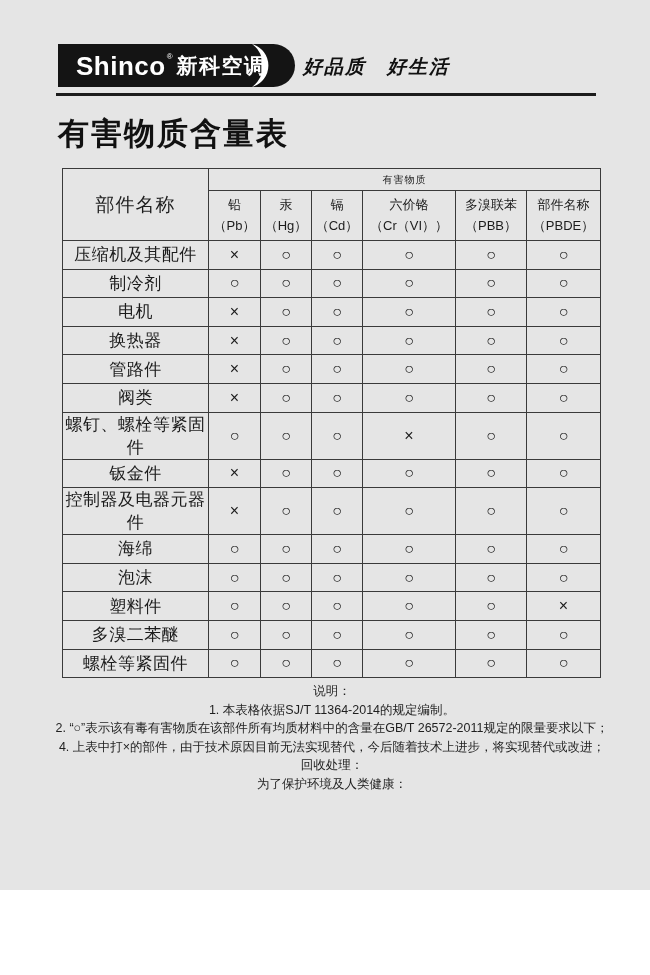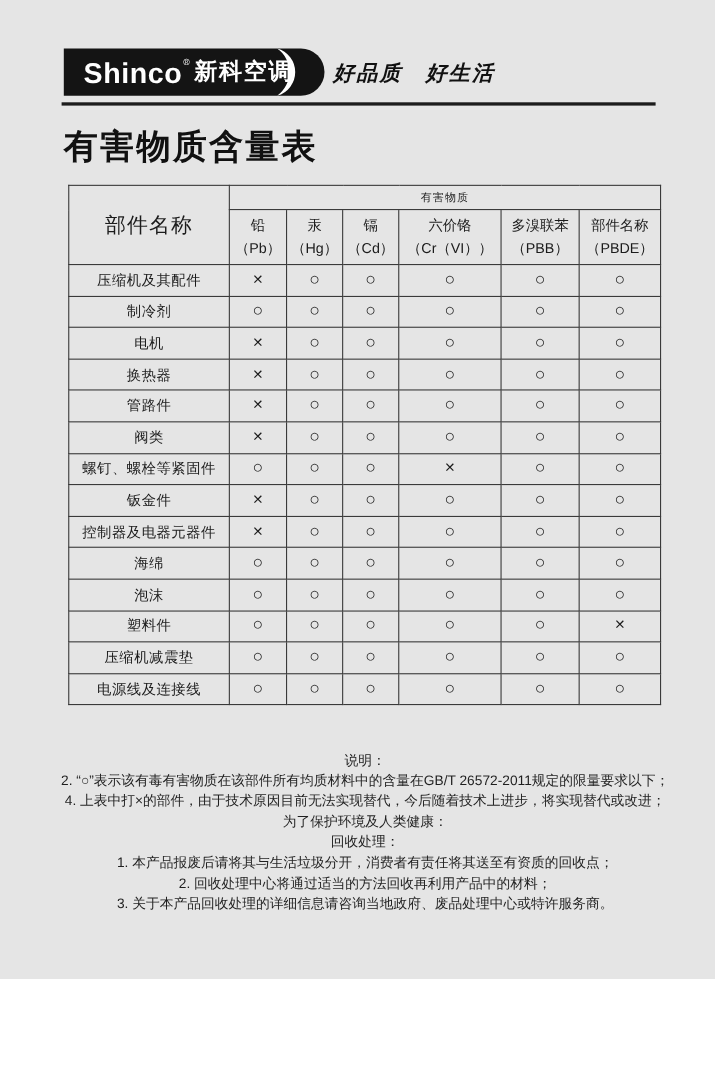--- a/index.html
+++ b/index.html
@@ -64,21 +64,21 @@
     table-layout:fixed;
   }
   table.haz th, table.haz td {
     border:1px solid #3a3a3a;
     text-align:center; vertical-align:middle;
     font-weight:normal; color:#1c1c1c;
   }
   th.substances-header { height:22px; font-size:10px; letter-spacing:1px; }
   th.part-header { font-size:19px; letter-spacing:1px; }
   th.col-head { height:50px; font-size:13px; line-height:1.55; padding:2px 0; }
-  td.part { height:28.6px; font-size:13px; letter-spacing:0.5px; }
+  td.part { height:28.6px; font-size:17px; letter-spacing:0.5px; }
   td.mark { font-size:16px; color:#222; }
 
   
   .notes {
     position:absolute; left:47px; top:682px; width:570px;
     font-size:12.5px; line-height:18.6px; color:#1f1f1f;
   }
   .note-line { white-space:nowrap;text-align:center; }
 </style>
 </head>
@@ -244,48 +244,44 @@
         <tr>
           <td class="part">塑料件</td>
           <td class="mark">○</td>
           <td class="mark">○</td>
           <td class="mark">○</td>
           <td class="mark">○</td>
           <td class="mark">○</td>
           <td class="mark">×</td>
         </tr>
         <tr>
-          <td class="part">压缩机减震垫</td>
-          <td class="mark">○</td>
-          <td class="mark">○</td>
-          <td class="mark">○</td>
-          <td class="mark">○</td>
-          <td class="mark">○</td>
-          <td class="mark">○</td>
-        </tr>
-        <tr>
-          <td class="part">电源线及连接线</td>
+          <td class="part">多溴二苯醚</td>
+          <td class="mark">○</td>
+          <td class="mark">○</td>
+          <td class="mark">○</td>
+          <td class="mark">○</td>
+          <td class="mark">○</td>
+          <td class="mark">○</td>
+        </tr>
+        <tr>
+          <td class="part">螺栓等紧固件</td>
           <td class="mark">○</td>
           <td class="mark">○</td>
           <td class="mark">○</td>
           <td class="mark">○</td>
           <td class="mark">○</td>
           <td class="mark">○</td>
         </tr>
       </tbody>
   </table>
 
   <div class="notes">
     <div class="note-line">说明：</div>
     <div>
+        <div class="note-line">1. 本表格依据SJ/T 11364-2014的规定编制。</div>
         <div class="note-line">2. “○”表示该有毒有害物质在该部件所有均质材料中的含量在GB/T 26572-2011规定的限量要求以下；</div>
         <div class="note-line">4. 上表中打×的部件，由于技术原因目前无法实现替代，今后随着技术上进步，将实现替代或改进；</div>
       </div>
+    <div class="note-line">回收处理：</div>
     <div class="note-line">为了保护环境及人类健康：</div>
-    <div class="note-line">回收处理：</div>
-    <div>
-        <div class="note-line">1. 本产品报废后请将其与生活垃圾分开，消费者有责任将其送至有资质的回收点；</div>
-        <div class="note-line">2. 回收处理中心将通过适当的方法回收再利用产品中的材料；</div>
-        <div class="note-line">3. 关于本产品回收处理的详细信息请咨询当地政府、废品处理中心或特许服务商。</div>
-      </div>
   </div>
 
 </div>
 
 </body></html>

